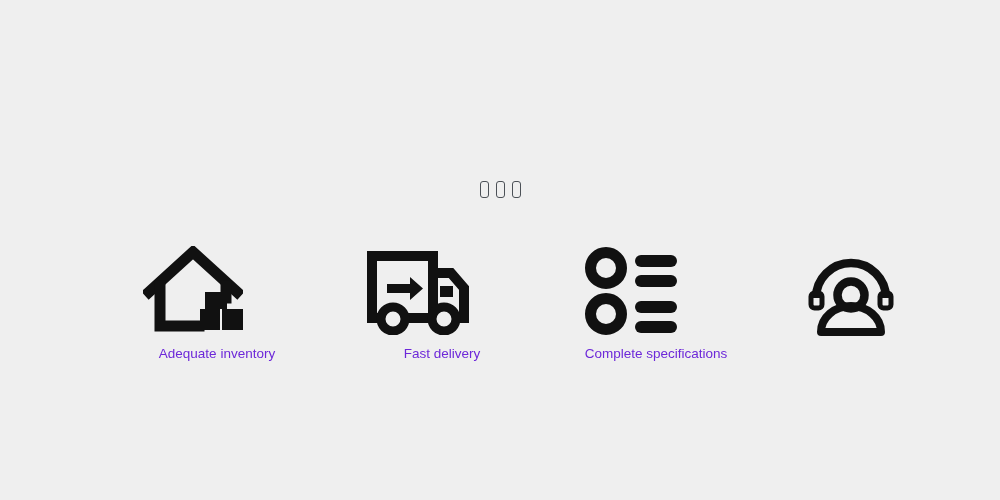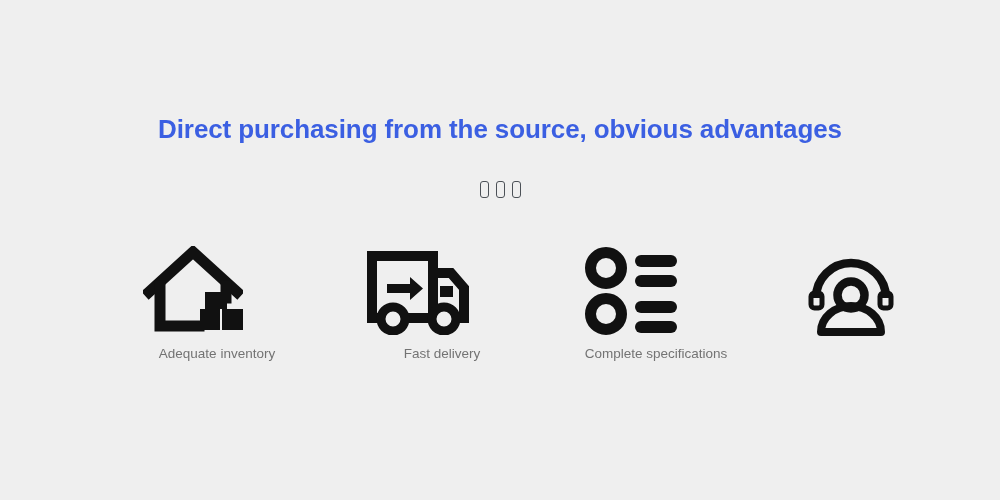--- a/index.html
+++ b/index.html
@@ -81,33 +81,32 @@
     display: flex;
     align-items: center;
     justify-content: center;
   }
   .icon-box svg {
     display: block;
   }
   .feature-label {
     margin-top: 4px;
     font-size: 13.5px;
-    color: #737373;
+    color: #6d28d9;
     text-align: center;
     white-space: nowrap;
     line-height: 18px;
     margin-left: 48px;
   }
 </style>
 </head>
 <body>
 
 <div class="banner">
 
-  <div class="title">Direct purchasing from the source, obvious advantages</div>
 
   <div class="deco">
     <span class="deco-mark"></span>
     <span class="deco-mark"></span>
     <span class="deco-mark"></span>
   </div>
 
   <div class="features">
 
     <div class="feature">

